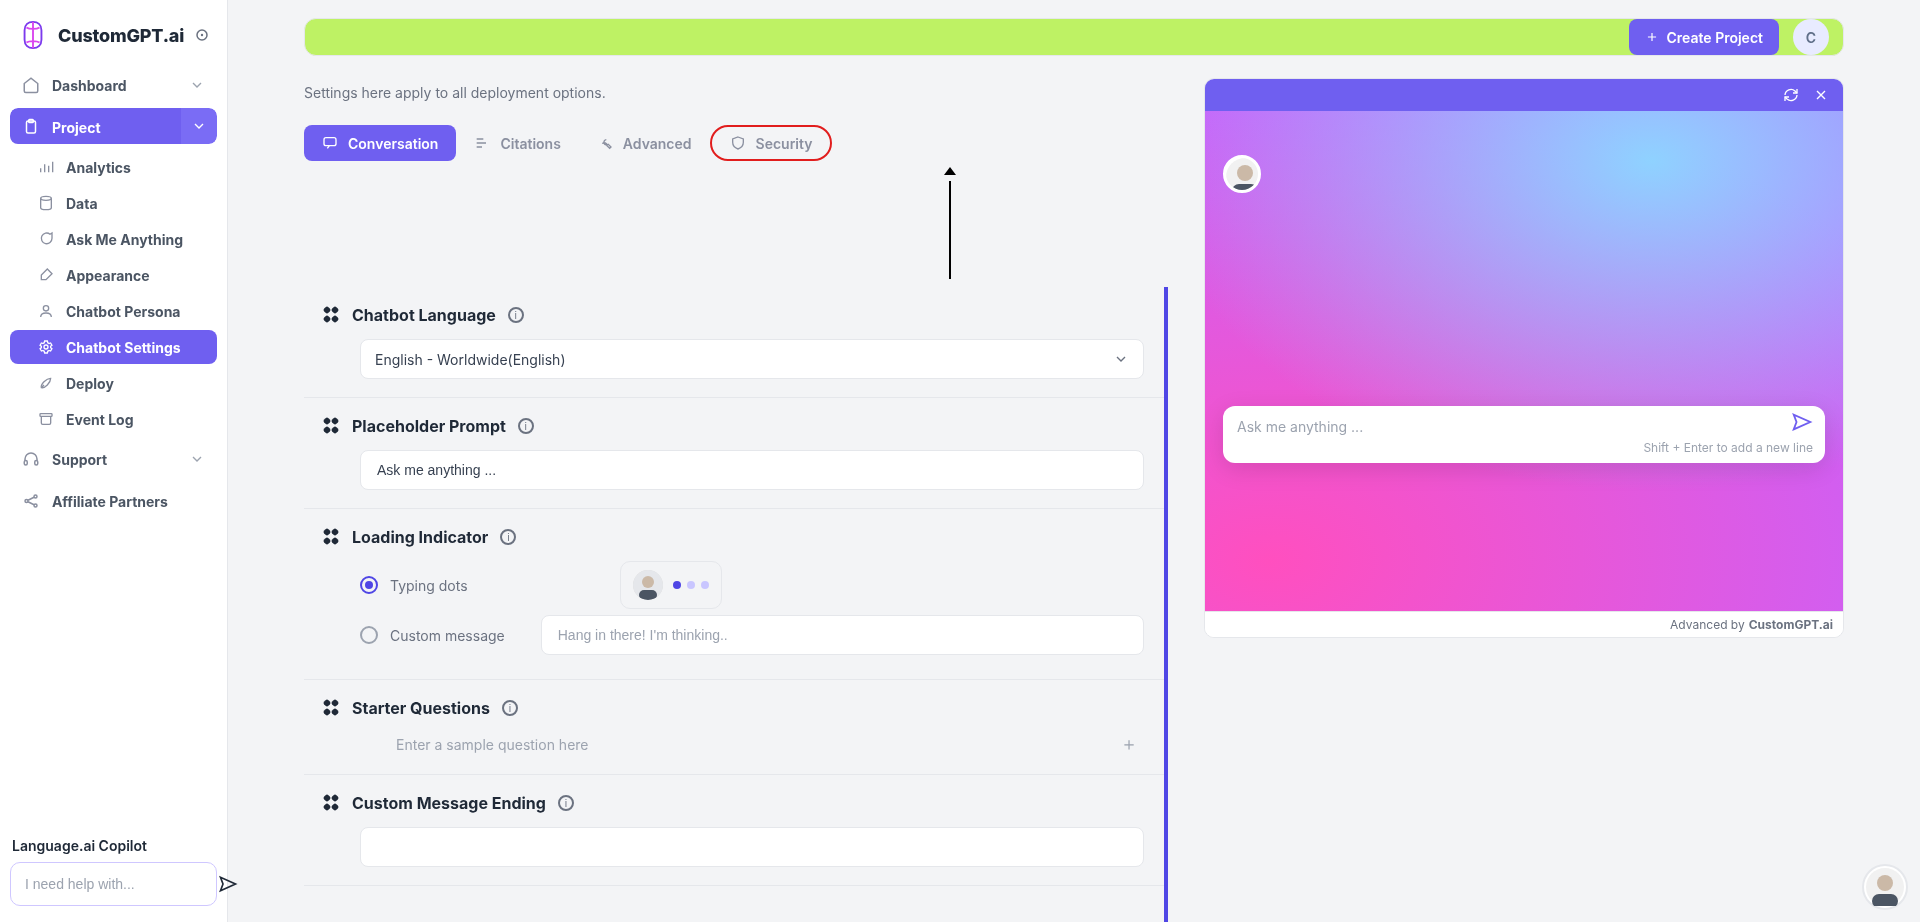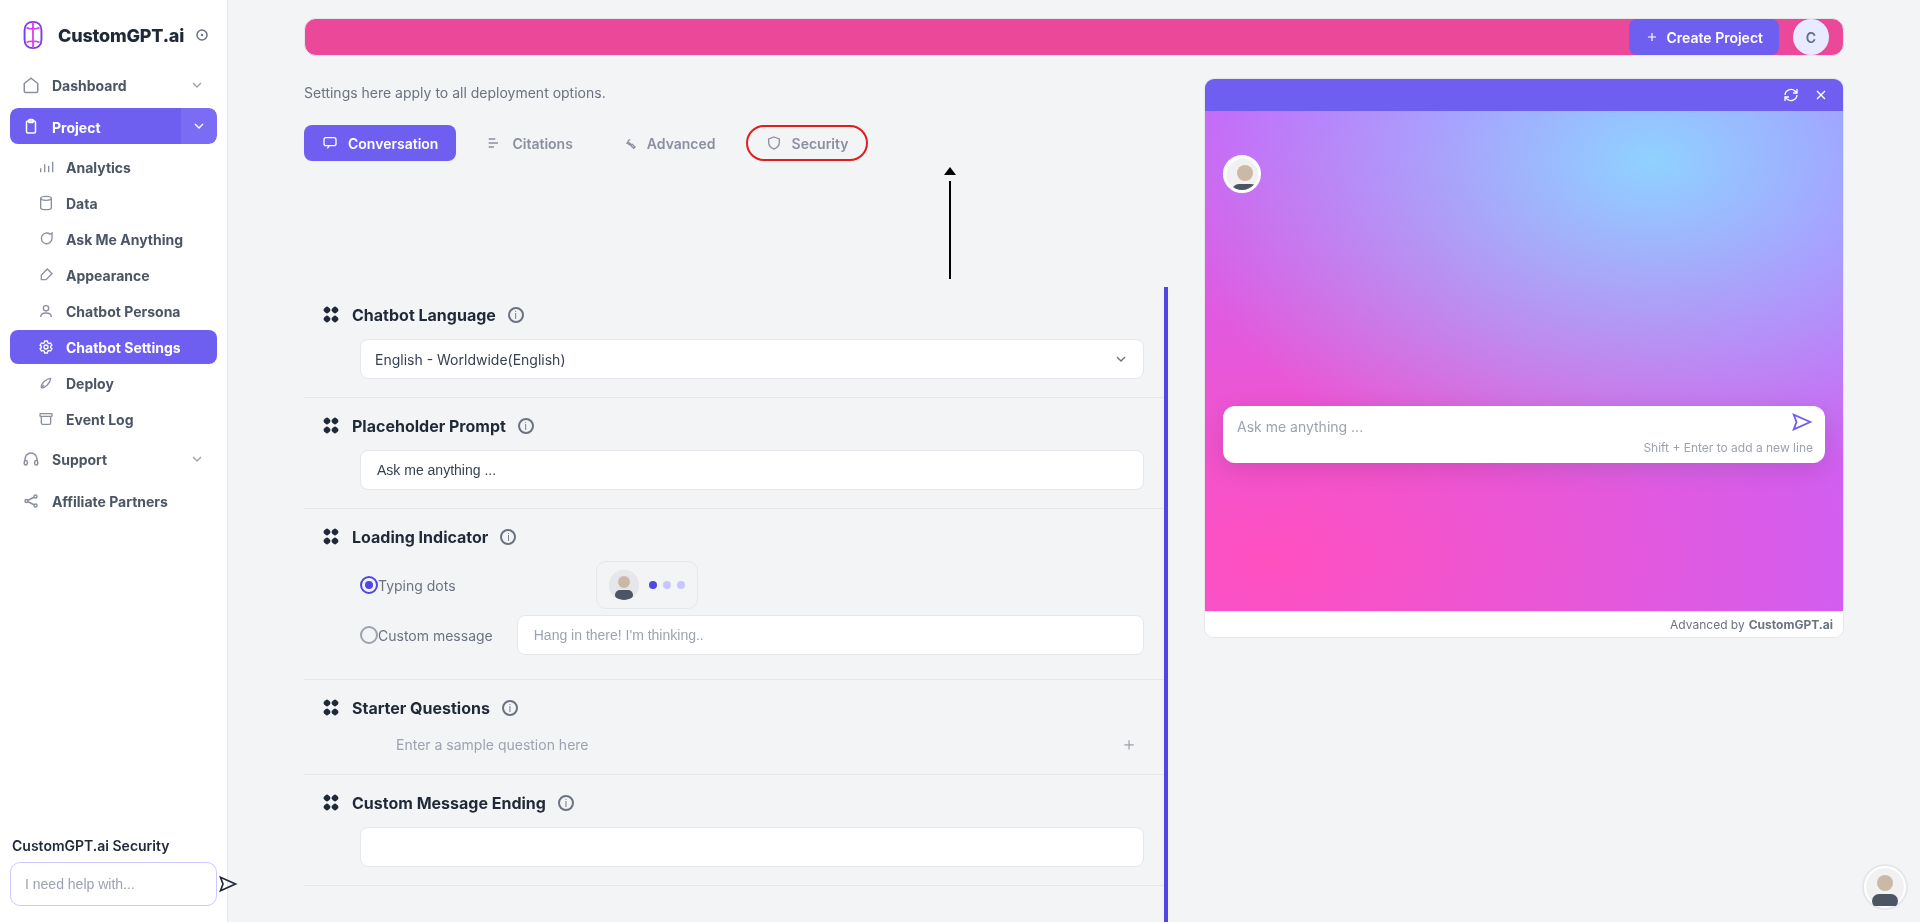--- a/index.html
+++ b/index.html
@@ -56,32 +56,32 @@
   .nav-sub .nav-item.active{background:var(--purple);color:#fff}
   .sidebar-spacer{flex:1}
   .copilot-title{font-size:14px;font-weight:600;color:#1f2937;padding:0 2px 8px}
   .copilot-box{
     display:flex;align-items:center;gap:10px;border:1.5px solid #cfc7ff;border-radius:10px;padding:10px 12px;height:44px;
   }
   .copilot-box input{border:0;outline:0;flex:1;font-size:14px;color:#374151;background:transparent}
   .copilot-box input::placeholder{color:#9ca3af}
   
   .topbar{
-    margin:18px 76px 0 76px;height:54px;background:#ec4899;border:1px solid var(--line);
+    margin:18px 76px 0 76px;height:54px;background:#bef264;border:1px solid var(--line);
     border-radius:12px;display:flex;align-items:center;justify-content:flex-end;padding:0 14px;gap:14px;
   }
   .btn{display:inline-flex;align-items:center;gap:8px;height:36px;padding:0 16px;border-radius:8px;font-weight:600;cursor:pointer}
   .btn-primary{background:var(--purple);color:#fff}
   .avatar{width:36px;height:36px;border-radius:50%;background:#e8ebff;color:#61708a;display:flex;align-items:center;justify-content:center;font-weight:600}
   
   .page{margin:22px 76px 0 76px;display:flex;gap:36px}
   .left{flex:1;min-width:0}
   .title{font-size:28px;font-weight:800;letter-spacing:-0.4px}
   .subtitle{color:#6b7280;margin:6px 0 24px}
-  .tabs{display:flex;gap:12px;align-items:center}
+  .tabs{display:flex;gap:0;align-items:center}
   .tab{display:inline-flex;align-items:center;gap:10px;height:36px;padding:0 18px;border-radius:8px;color:#8b90a0;font-weight:600}
   .tab.active{background:var(--purple);color:#fff}
   .tab.security-outline{border:2px solid var(--red);border-radius:18px}
   .sep-arrow{display:flex;flex-direction:column;align-items:center;margin:6px 0 0 428px}
   .sep-arrow svg{display:block}
   .arrow-line{width:2px;height:98px;background:#000}
   .form{margin-top:8px;border-right:4px solid #4f46e5}
   .section{padding:18px 20px;border-top:1px solid var(--line)}
   .section:first-of-type{border-top:0}
   .section-h{display:flex;align-items:center;gap:12px}
@@ -91,21 +91,21 @@
     display:inline-flex;gap:2px;flex-wrap:wrap;width:16px;height:16px;
   }
   .bullet i{width:6px;height:6px;border-radius:2px;transform:rotate(45deg);background:#1f2937}
   .select,.input{
     width:100%;height:40px;border:1px solid var(--line);border-radius:8px;background:#fff;padding:0 14px;display:flex;align-items:center;color:#374151
   }
   .select{justify-content:space-between;color:#374151}
   .input input{border:0;outline:0;width:100%;font-size:14px;color:#374151;background:transparent}
   .input input::placeholder{color:#9ca3af}
   .controls{margin:14px 0 0 36px}
-  .radio-row{display:flex;align-items:center;gap:0;margin:6px 0}
+  .radio-row{display:flex;align-items:center;gap:12px;margin:6px 0}
   .radio-row .avatar-sm{margin-left:auto}
   .radio{width:18px;height:18px;border:2px solid #4f46e5;border-radius:50%;display:inline-flex;align-items:center;justify-content:center}
   .radio .dot{width:8px;height:8px;border-radius:50%;background:#4f46e5}
   .radio.off{border-color:#9ca3af}
   .typing-bubble{
     margin-left:140px;display:inline-flex;align-items:center;gap:10px;padding:8px 12px;border-radius:10px;border:1px solid var(--line);
   }
   .avatar-sm{width:30px;height:30px;border-radius:50%;overflow:hidden;background:#ddd}
   .dots{display:inline-flex;gap:6px;align-items:center}
   .dots span{width:8px;height:8px;border-radius:50%;background:#c9c6ff}
@@ -291,21 +291,21 @@
               <circle cx="18" cy="6" r="2"></circle>
               <circle cx="18" cy="18" r="2"></circle>
               <path d="M8 11l8-4M8 13l8 4"></path>
             </svg>
         </span>
         <span class="label">Affiliate Partners</span>
       </div>
     </div>
 
     <div class="sidebar-spacer"></div>
-    <div class="copilot-title">CustomGPT.ai Security</div>
+    <div class="copilot-title">Language.ai Copilot</div>
     <div class="copilot-box">
       <input placeholder="I need help with..." style="">
       <span>
         <svg width="20" height="20" viewBox="0 0 24 24" fill="none" stroke="#1f2937" stroke-width="2">
             <path d="M3 20l18-8L3 4l3 8-3 8z"></path>
           </svg>
       </span>
     </div>
   </aside>
 

